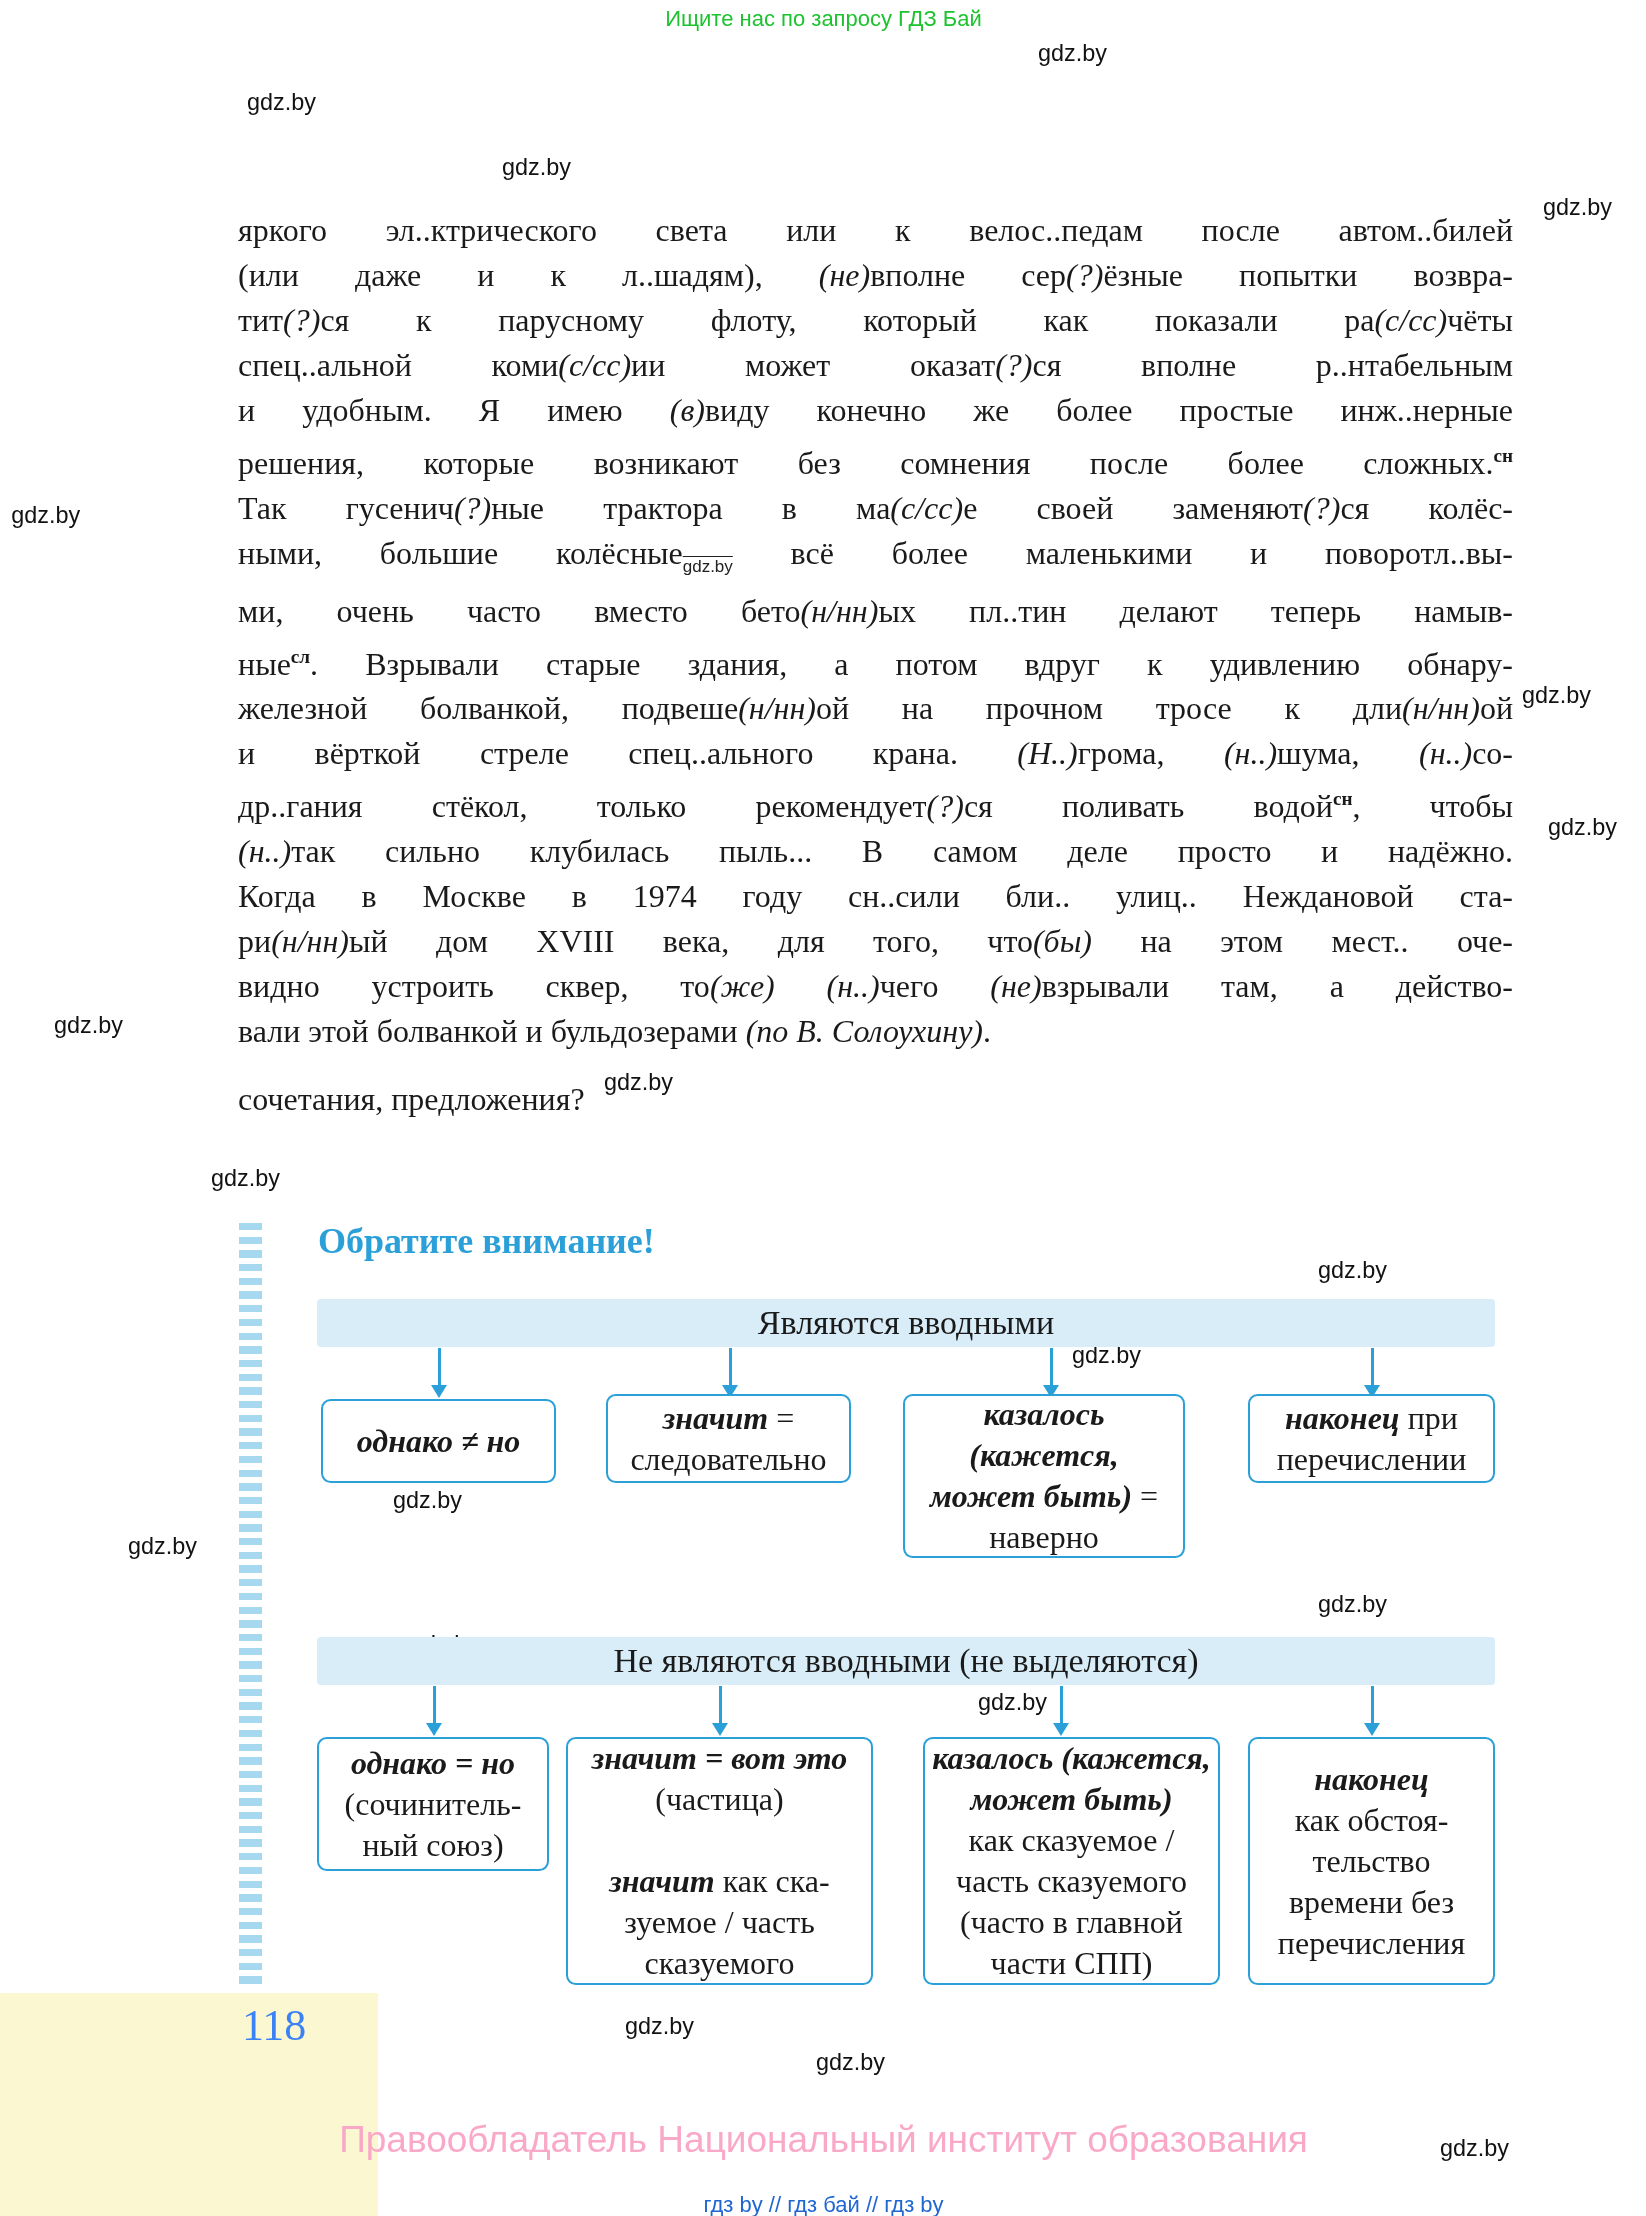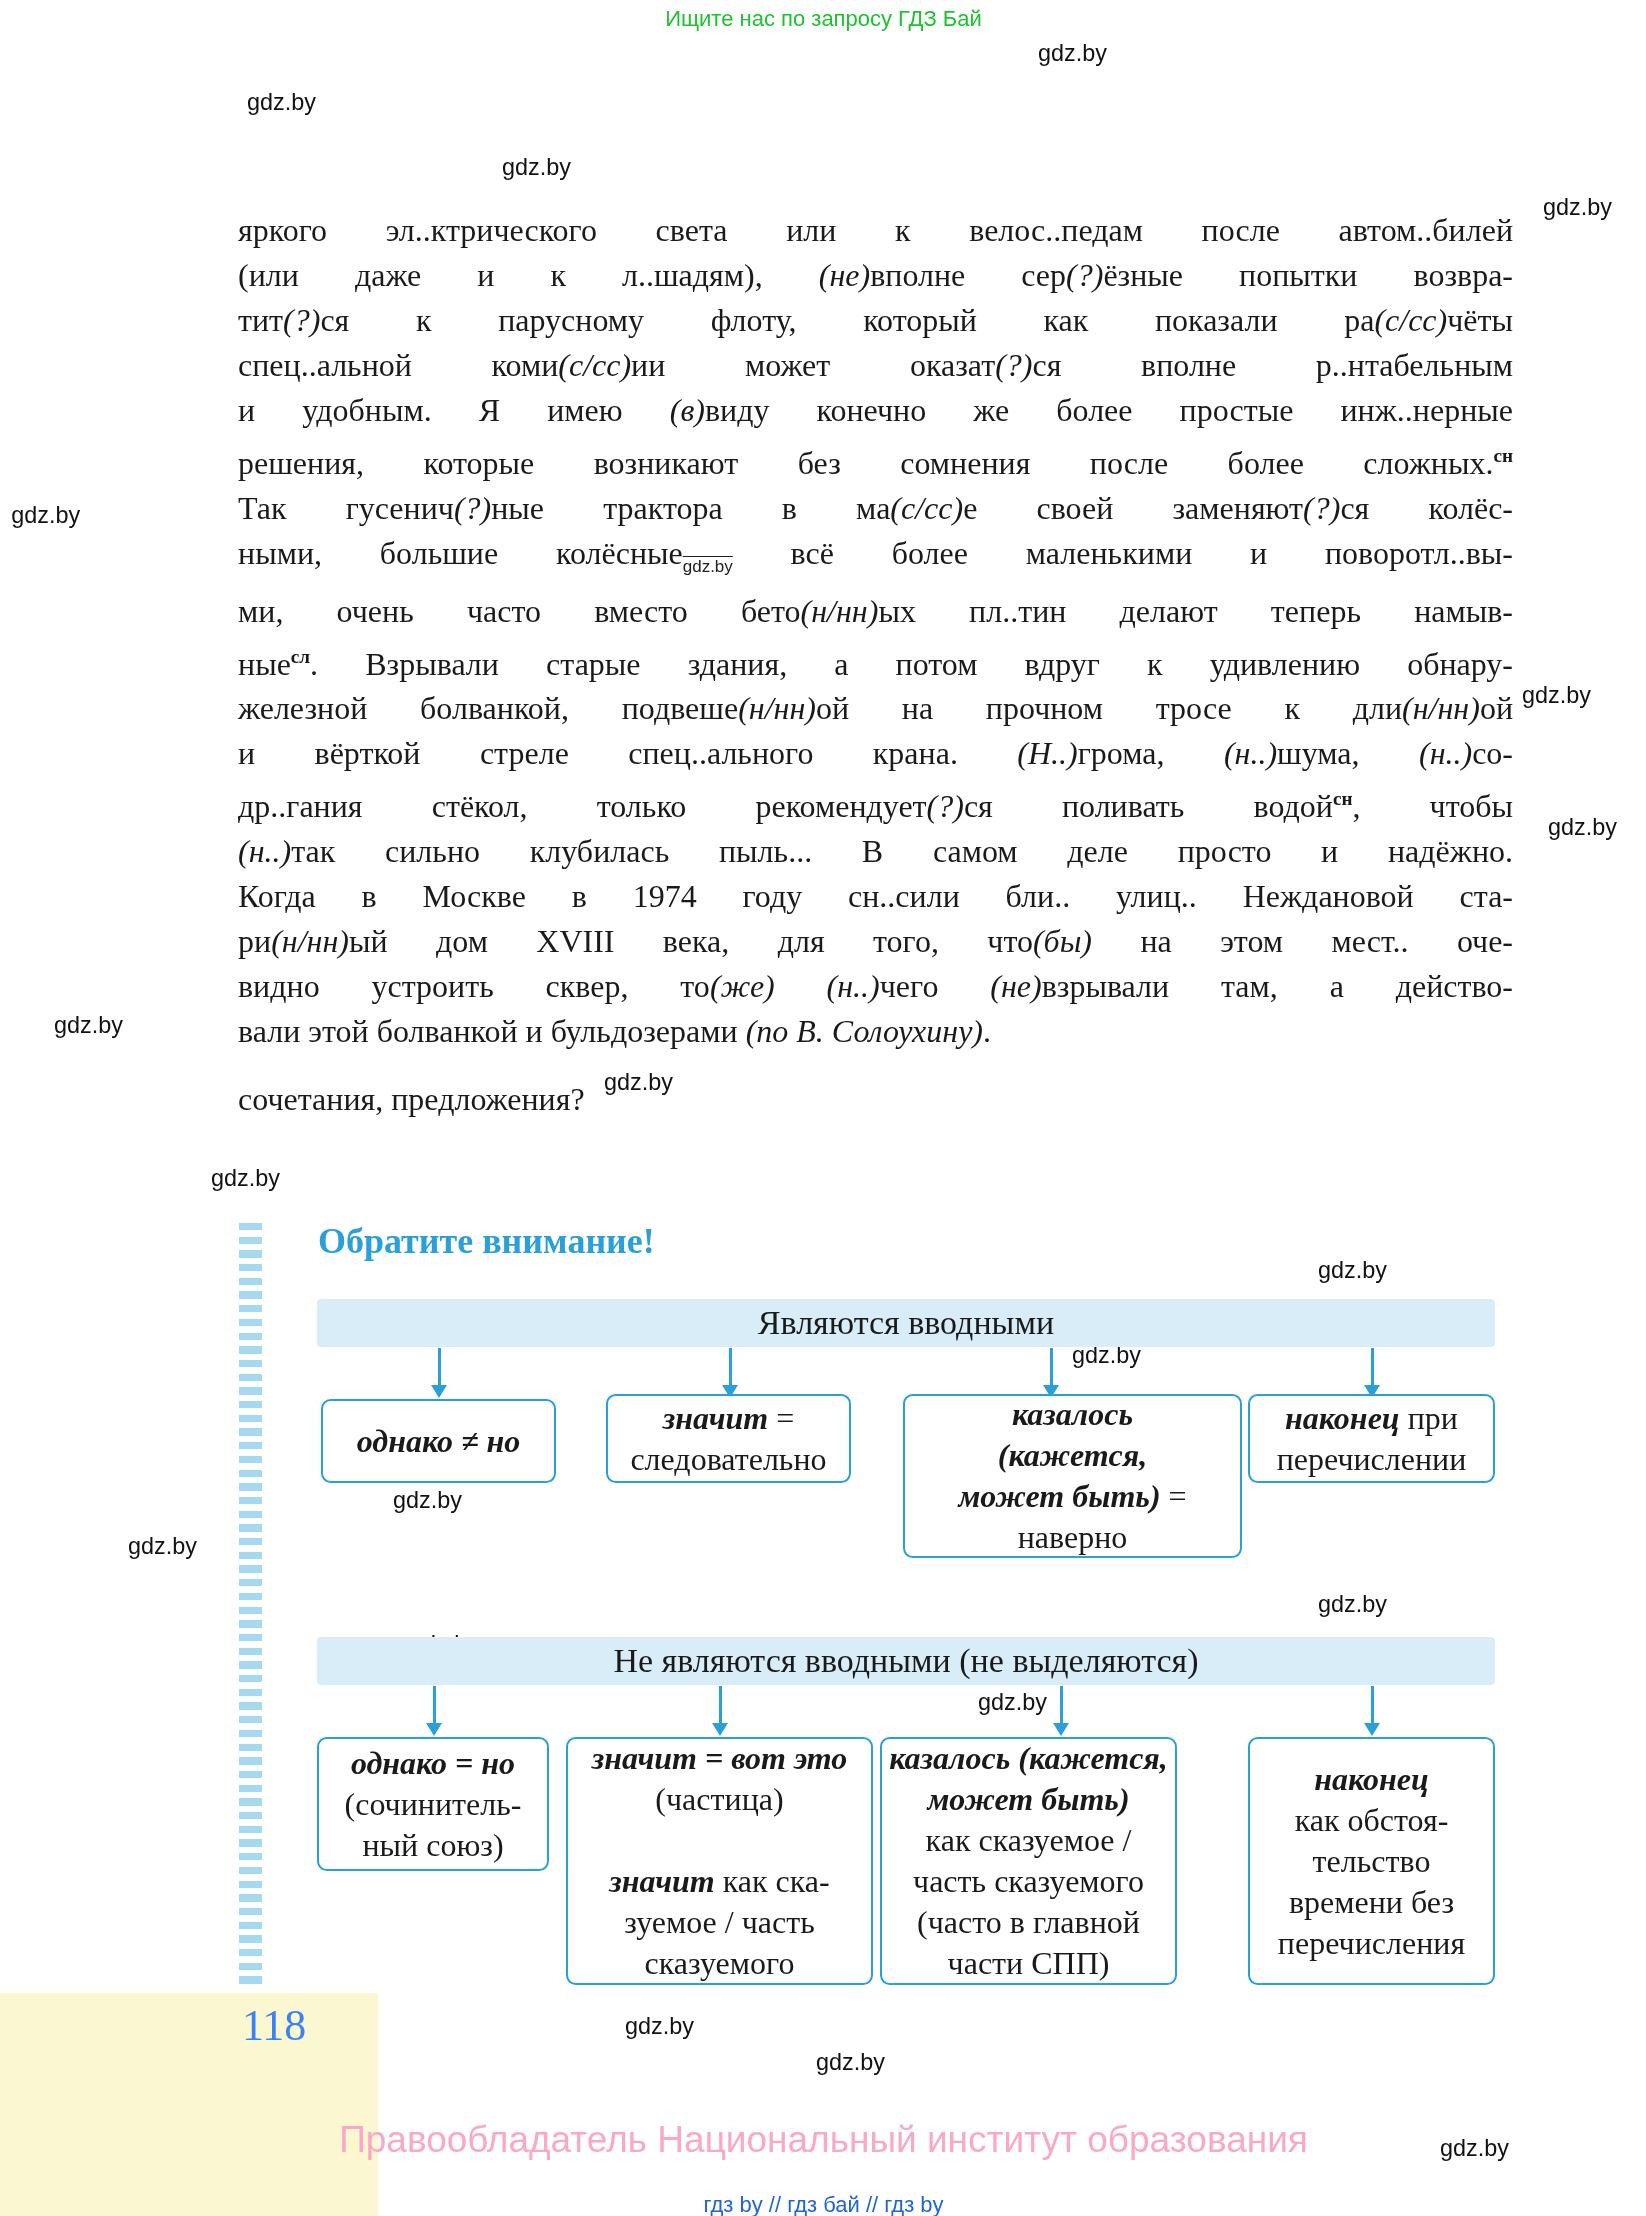--- a/index.html
+++ b/index.html
@@ -140,21 +140,21 @@
   <div class="arrow" style="left:1050px;top:1348px"></div>
   <div class="arrow" style="left:1371px;top:1348px"></div>
 
   <div class="nbox" style="left:321px;top:1399px;width:235px;height:84px">
     <span class="nbox-text"><b class="bi">однако ≠ но</b></span>
   </div>
   <div class="nbox" style="left:606px;top:1394px;width:245px;height:89px">
     <span class="nbox-text"><b class="bi">значит</b> =
 следовательно</span>
   </div>
-  <div class="nbox" style="left:903px;top:1394px;width:339px;height:164px">
+  <div class="nbox" style="left:903px;top:1394px;width:282px;height:164px">
     <span class="nbox-text"><b class="bi">казалось</b>
 <b class="bi">(кажется,</b>
 <b class="bi">может быть)</b> =
 наверно</span>
   </div>
   <div class="nbox" style="left:1248px;top:1394px;width:247px;height:89px">
     <span class="nbox-text"><b class="bi">наконец</b> при
 перечислении</span>
   </div>
 
@@ -172,21 +172,21 @@
 ный союз)</span>
   </div>
   <div class="nbox" style="left:566px;top:1737px;width:307px;height:248px">
     <span class="nbox-text"><b class="bi">значит = вот это</b>
 (частица)
 
 <b class="bi">значит</b> как ска-
 зуемое / часть
 сказуемого</span>
   </div>
-  <div class="nbox" style="left:880px;top:1737px;width:297px;height:248px">
+  <div class="nbox" style="left:923px;top:1737px;width:297px;height:248px">
     <span class="nbox-text"><b class="bi">казалось (кажется,</b>
 <b class="bi">может быть)</b>
 как сказуемое /
 часть сказуемого
 (часто в главной
 части СПП)</span>
   </div>
   <div class="nbox" style="left:1248px;top:1737px;width:247px;height:248px">
     <span class="nbox-text"><b class="bi">наконец</b>
 как обстоя-

